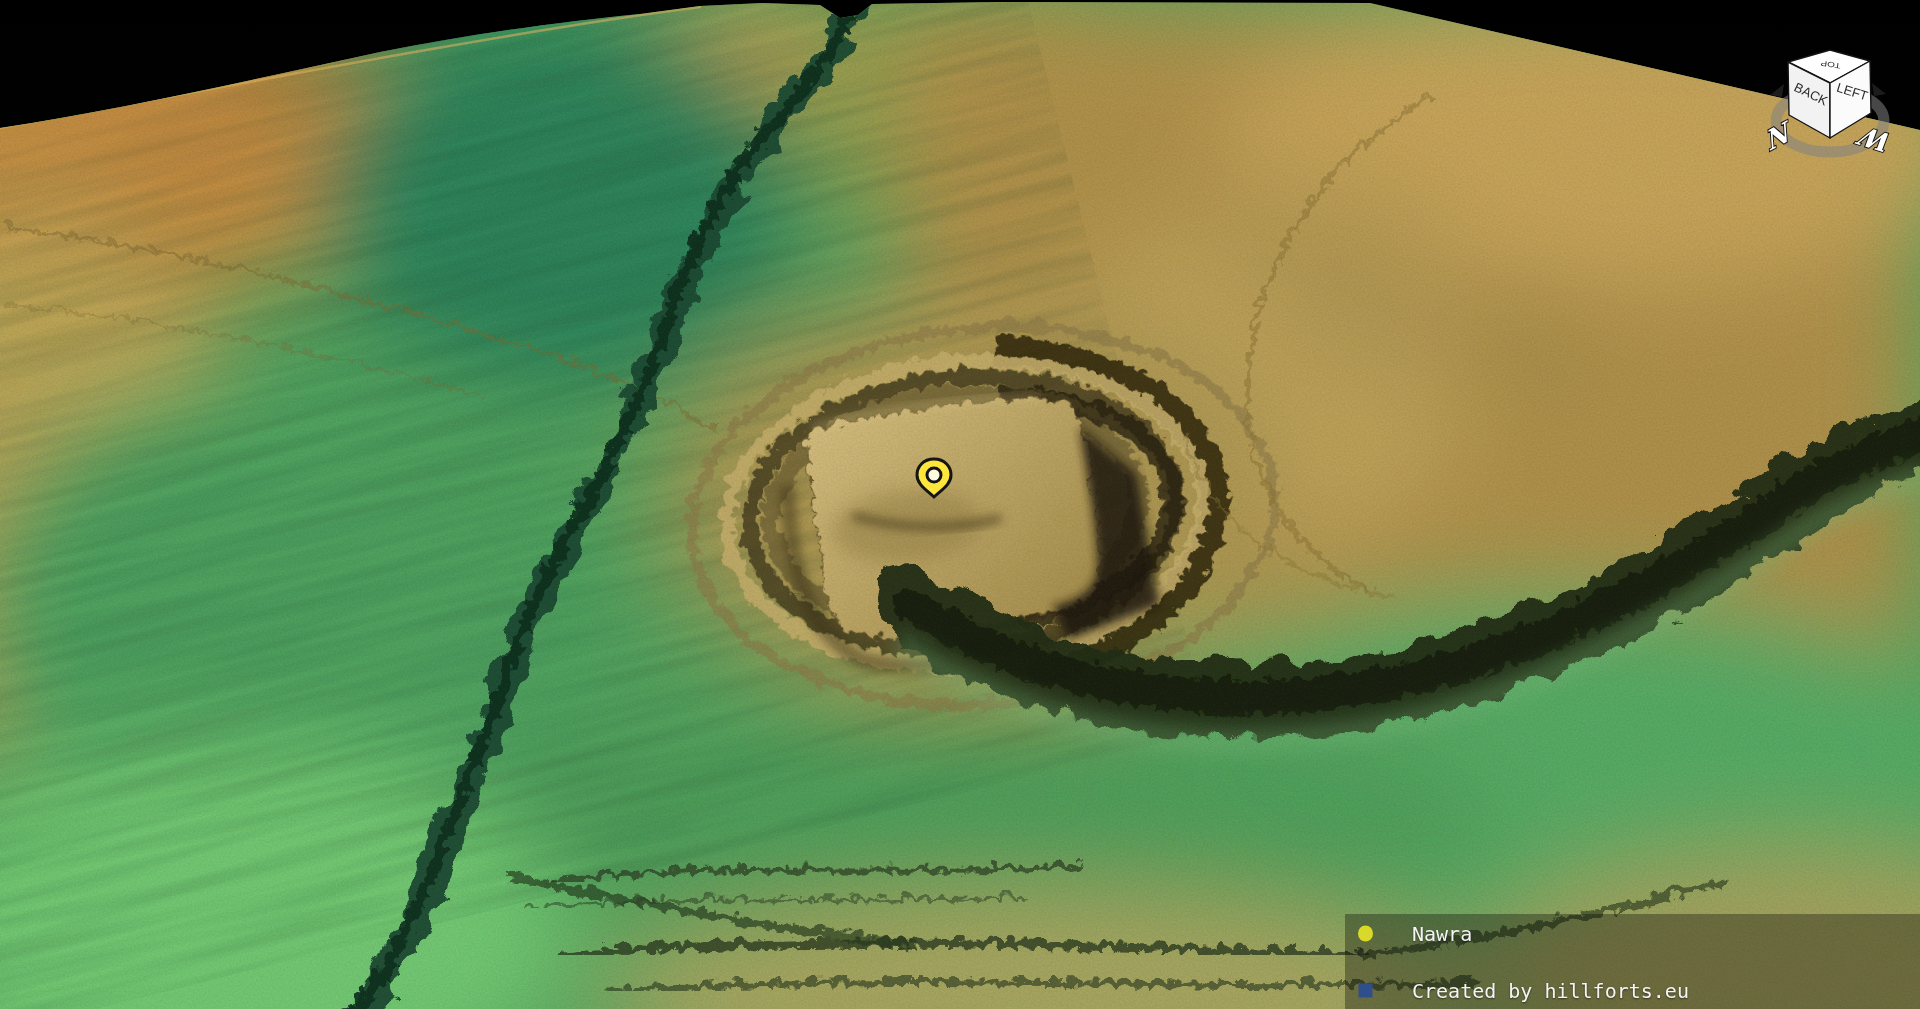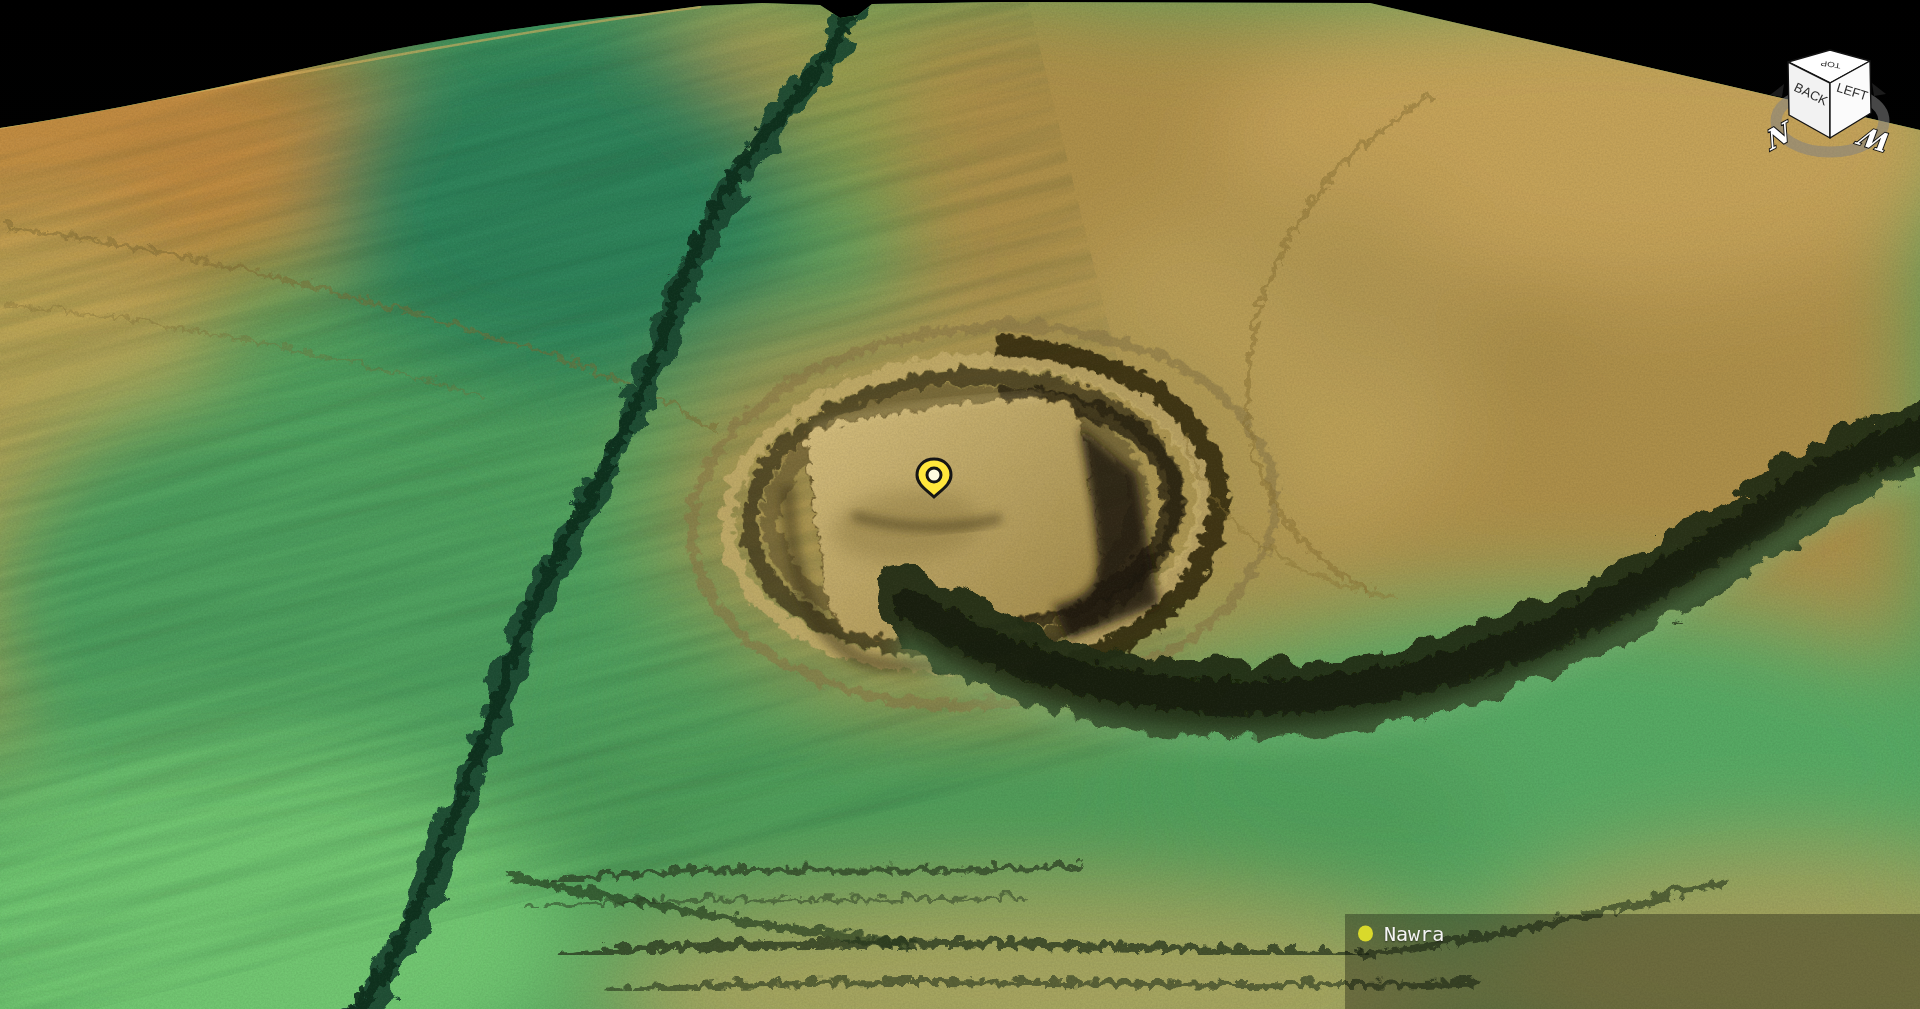--- a/index.html
+++ b/index.html
@@ -3,21 +3,21 @@
 <meta charset="utf-8">
 <style>
   html,body{margin:0;padding:0;background:#000;}
   .stage{position:relative;width:1920px;height:1009px;overflow:hidden;background:#000;
          font-family:"DejaVu Sans","Liberation Sans",sans-serif;}
   .stage svg.scene{position:absolute;left:0;top:0;}
   
   .legend{position:absolute;left:1345px;top:914px;width:575px;height:95px;
           background:rgba(0,0,0,0.33);box-sizing:border-box;padding:5px 8px 4px 12px;
           display:flex;flex-direction:column;justify-content:space-between;}
-  .legend-row{display:flex;align-items:center;height:29px;}
+  .legend-row{display:flex;align-items:center;height:29px;gap:28px;}
   .legend-row .swatch{flex:0 0 auto;margin-right:10px;}
   .legend-row .lbl{color:#f4f4f4;font-family:"DejaVu Sans Mono","Liberation Mono",monospace;
                    font-size:20px;line-height:1;white-space:nowrap;
                    text-shadow:0 1px 2px rgba(0,0,0,.55);}
   
   text.cube-face-label{font-family:"Liberation Sans","DejaVu Sans",sans-serif;fill:#2d2d2d;}
   text.compass-letter{font-family:"DejaVu Serif","Liberation Serif",serif;
                       font-weight:bold;font-style:italic;fill:#fff;stroke:#111;
                       stroke-width:2px;paint-order:stroke;}
 </style>
@@ -187,15 +187,21 @@
     </g>
   </svg>
 
   <div class="legend">
     <div class="legend-row">
       <svg class="swatch" width="17" height="17">
         <ellipse cx="8.5" cy="8.5" rx="7.5" ry="8" fill="#d9d92b"></ellipse>
       </svg>
       <span class="lbl">Nawra</span>
     </div>
+    <div class="legend-row">
+      <svg class="swatch" width="17" height="17">
+        <rect x="1.5" y="1.5" width="14" height="14" fill="#2e4f8c"></rect>
+      </svg>
+      <span class="lbl">Created by hillforts.eu</span>
+    </div>
   </div>
 
 </div>
 
 </body></html>

